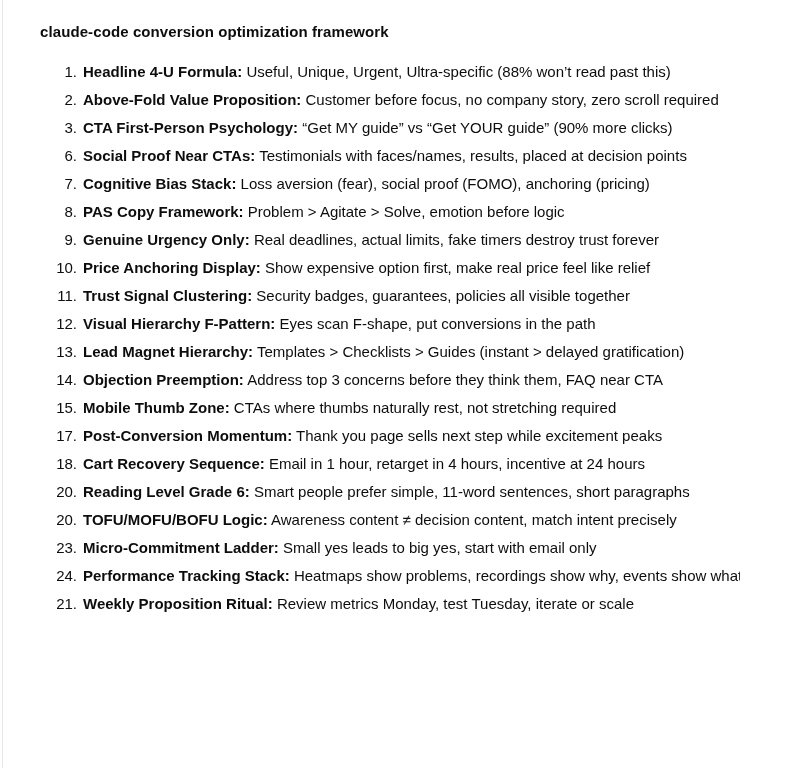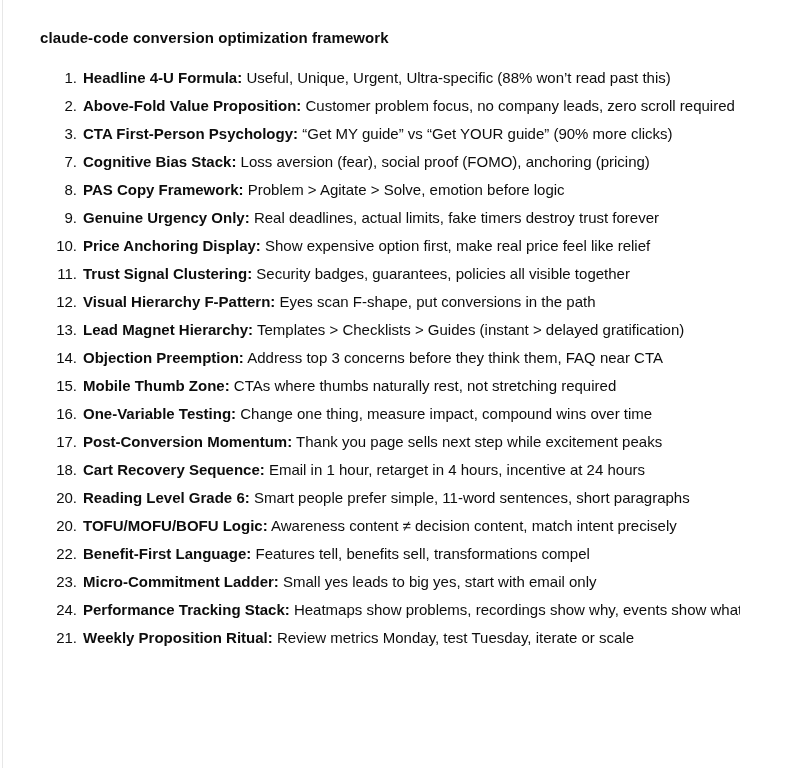--- a/index.html
+++ b/index.html
@@ -18,21 +18,21 @@
   }
   .left-line {
     position: fixed;
     left: 2px;
     top: 0;
     bottom: 0;
     width: 1px;
     background: var(--left_line);
   }
   .page {
-    padding: 28px 14px 10px 40px;
+    padding: 22px 14px 10px 40px;
     width: 740px;
     overflow: hidden;
   }
   .title {
     font-size: 15px;
     line-height: 20px;
     font-weight: 700;
     margin: 0 0 16px 0;
     letter-spacing: 0.1px;
   }
@@ -63,57 +63,56 @@
 <body>
 
 <div class="left-line"></div>
 
 <main class="page">
   <h1 class="title">claude-code conversion optimization framework</h1>
 
   <ol class="framework-list" id="framework-list">
   <li class="item"><span class="num">1.</span><strong class="label">Headline 4-U Formula:</strong> <span class="desc">Useful, Unique, Urgent, Ultra-specific (88% won’t read past this)</span></li>
 
-  <li class="item"><span class="num">2.</span><strong class="label">Above-Fold Value Proposition:</strong> <span class="desc">Customer problem focus, no company leads, zero scroll required</span></li>
+  <li class="item"><span class="num">2.</span><strong class="label">Above-Fold Value Proposition:</strong> <span class="desc">Customer before focus, no company story, zero scroll required</span></li>
 
   <li class="item"><span class="num">3.</span><strong class="label">CTA First-Person Psychology:</strong> <span class="desc">“Get MY guide” vs “Get YOUR guide” (90% more clicks)</span></li>
 
 
 
+  <li class="item"><span class="num">6.</span><strong class="label">Social Proof Near CTAs:</strong> <span class="desc">Testimonials with faces/names, results, placed at decision points</span></li>
 
   <li class="item"><span class="num">7.</span><strong class="label">Cognitive Bias Stack:</strong> <span class="desc">Loss aversion (fear), social proof (FOMO), anchoring (pricing)</span></li>
 
   <li class="item"><span class="num">8.</span><strong class="label">PAS Copy Framework:</strong> <span class="desc">Problem &gt; Agitate &gt; Solve, emotion before logic</span></li>
 
   <li class="item"><span class="num">9.</span><strong class="label">Genuine Urgency Only:</strong> <span class="desc">Real deadlines, actual limits, fake timers destroy trust forever</span></li>
 
   <li class="item"><span class="num">10.</span><strong class="label">Price Anchoring Display:</strong> <span class="desc">Show expensive option first, make real price feel like relief</span></li>
 
   <li class="item"><span class="num">11.</span><strong class="label">Trust Signal Clustering:</strong> <span class="desc">Security badges, guarantees, policies all visible together</span></li>
 
   <li class="item"><span class="num">12.</span><strong class="label">Visual Hierarchy F-Pattern:</strong> <span class="desc">Eyes scan F-shape, put conversions in the path</span></li>
 
   <li class="item"><span class="num">13.</span><strong class="label">Lead Magnet Hierarchy:</strong> <span class="desc">Templates &gt; Checklists &gt; Guides (instant &gt; delayed gratification)</span></li>
 
   <li class="item"><span class="num">14.</span><strong class="label">Objection Preemption:</strong> <span class="desc">Address top 3 concerns before they think them, FAQ near CTA</span></li>
 
   <li class="item"><span class="num">15.</span><strong class="label">Mobile Thumb Zone:</strong> <span class="desc">CTAs where thumbs naturally rest, not stretching required</span></li>
 
-  <li class="item"><span class="num">16.</span><strong class="label">One-Variable Testing:</strong> <span class="desc">Change one thing, measure impact, compound wins over time</span></li>
 
   <li class="item"><span class="num">17.</span><strong class="label">Post-Conversion Momentum:</strong> <span class="desc">Thank you page sells next step while excitement peaks</span></li>
 
   <li class="item"><span class="num">18.</span><strong class="label">Cart Recovery Sequence:</strong> <span class="desc">Email in 1 hour, retarget in 4 hours, incentive at 24 hours</span></li>
 
   <li class="item"><span class="num">20.</span><strong class="label">Reading Level Grade 6:</strong> <span class="desc">Smart people prefer simple, 11-word sentences, short paragraphs</span></li>
 
   <li class="item"><span class="num">20.</span><strong class="label">TOFU/MOFU/BOFU Logic:</strong> <span class="desc">Awareness content ≠ decision content, match intent precisely</span></li>
 
 
-  <li class="item"><span class="num">22.</span><strong class="label">Benefit-First Language:</strong> <span class="desc">Features tell, benefits sell, transformations compel</span></li>
 
   <li class="item"><span class="num">23.</span><strong class="label">Micro-Commitment Ladder:</strong> <span class="desc">Small yes leads to big yes, start with email only</span></li>
 
   <li class="item"><span class="num">24.</span><strong class="label">Performance Tracking Stack:</strong> <span class="desc">Heatmaps show problems, recordings show why, events show what</span></li>
 
   <li class="item"><span class="num">21.</span><strong class="label">Weekly Proposition Ritual:</strong> <span class="desc">Review metrics Monday, test Tuesday, iterate or scale</span></li>
 </ol>
 </main>
 
 </body></html>

